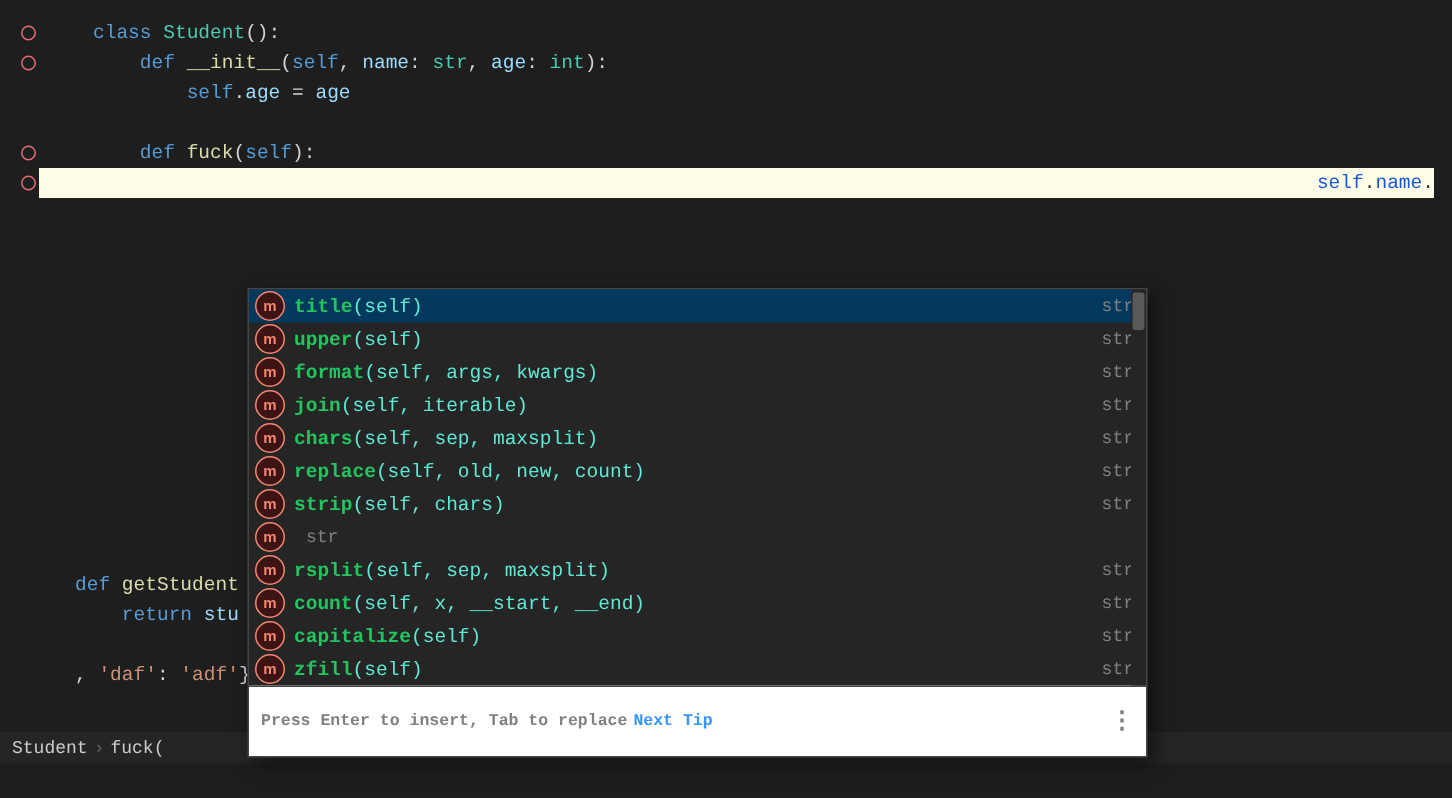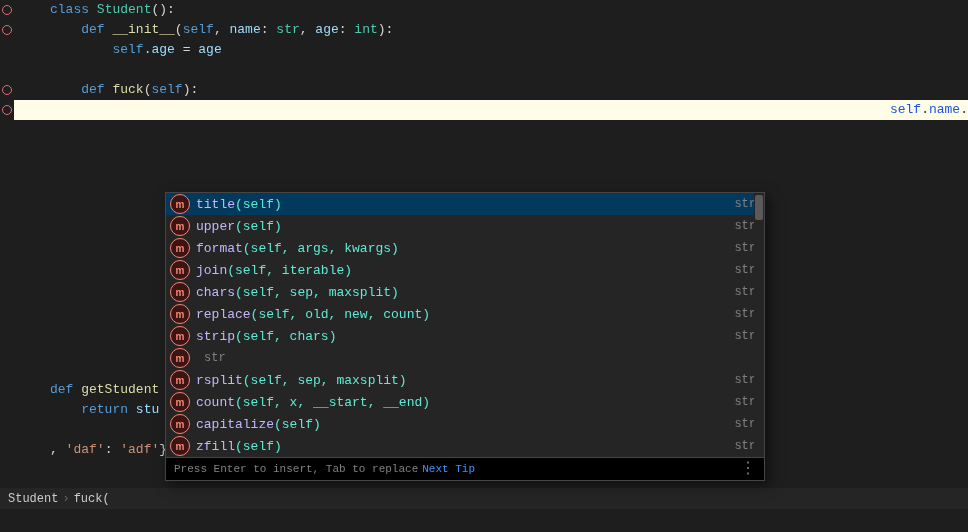--- a/index.html
+++ b/index.html
@@ -19,21 +19,21 @@
       flex-direction: column;
       height: 100%;
       background: #1e1e1e;
       position: relative;
     }
 
     .code-area {
       flex: 1;
       display: flex;
       flex-direction: column;
-      padding: 0;
+      padding: 12px;
       overflow: hidden;
     }
 
     .line {
       display: flex;
       align-items: stretch;
       min-height: 20px;
       line-height: 20px;
       position: relative;
     }
@@ -130,22 +130,22 @@
 
     .ac-label {
       flex: 1;
       color: #d4d4d4;
       font-size: 13px;
       white-space: nowrap;
       overflow: hidden;
     }
 
     .ac-label .method-name {
-      color: #c4b5fd;
-      font-weight: normal;
+      color: #22c55e;
+      font-weight: bold;
     }
 
     .ac-label .params {
       color: #5eead4;
       text-align: center;
     }
 
     .ac-type {
       color: #808080;
       font-size: 12px;
@@ -164,28 +164,29 @@
       border-bottom: 1px solid #1e1e1e;
     }
 
     .breadcrumb-separator {
       margin: 0 4px;
       color: #666;
     }
 
     
     .ac-footer {
-      background: #000000;
+      background: #ffffff;
       border-top: 1px solid #454545;
-      padding: 3px 8px;
+      padding: 15px 8px;
       font-size: 11px;
       color: #808080;
       display: flex;
       align-items: center;
       gap: 4px;
+      font-weight: bold;
     }
 
     .ac-footer-link {
       color: #3794ff;
       cursor: pointer;
     }
 
     .ac-footer-dots {
       margin-left: auto;
       color: #808080;

